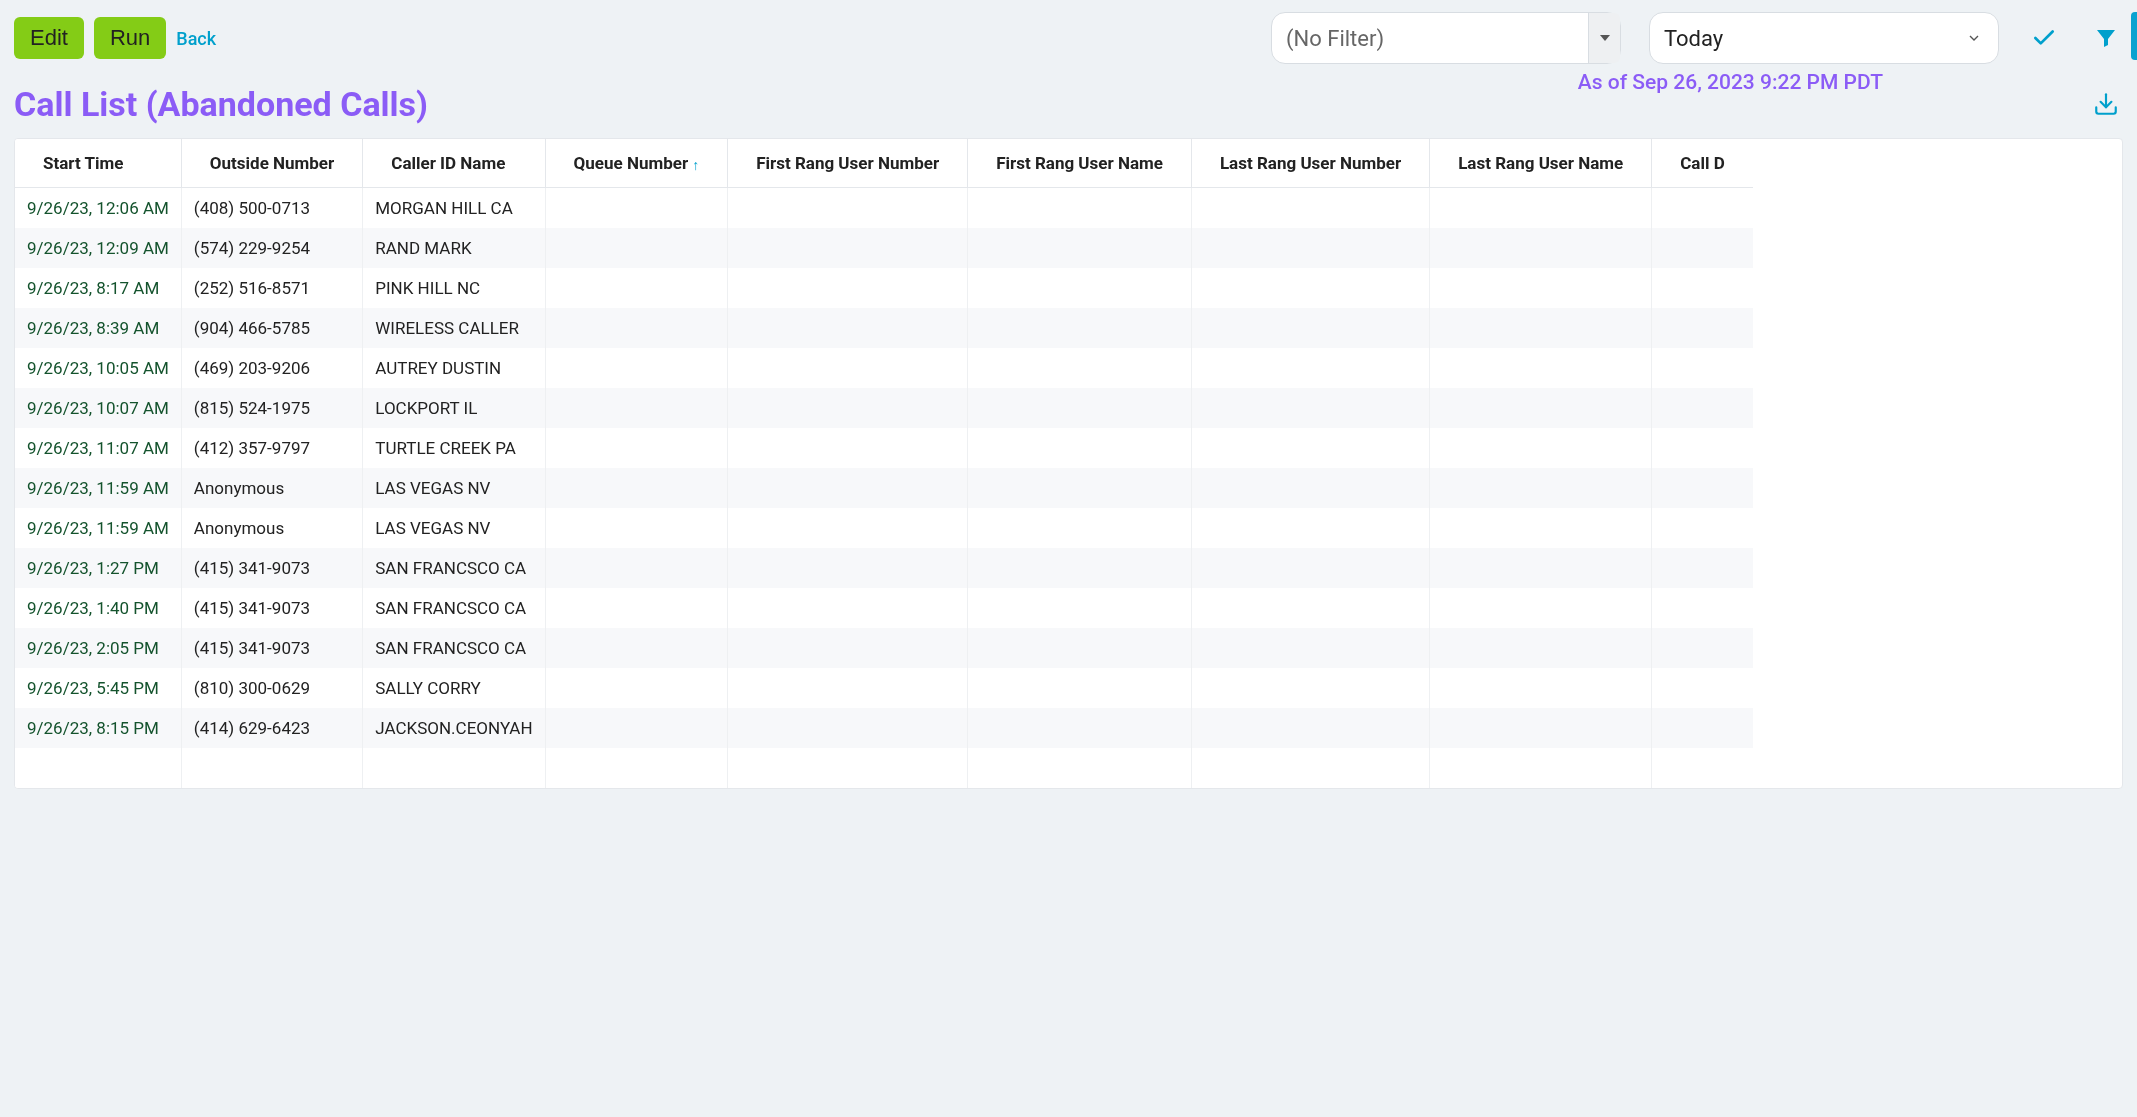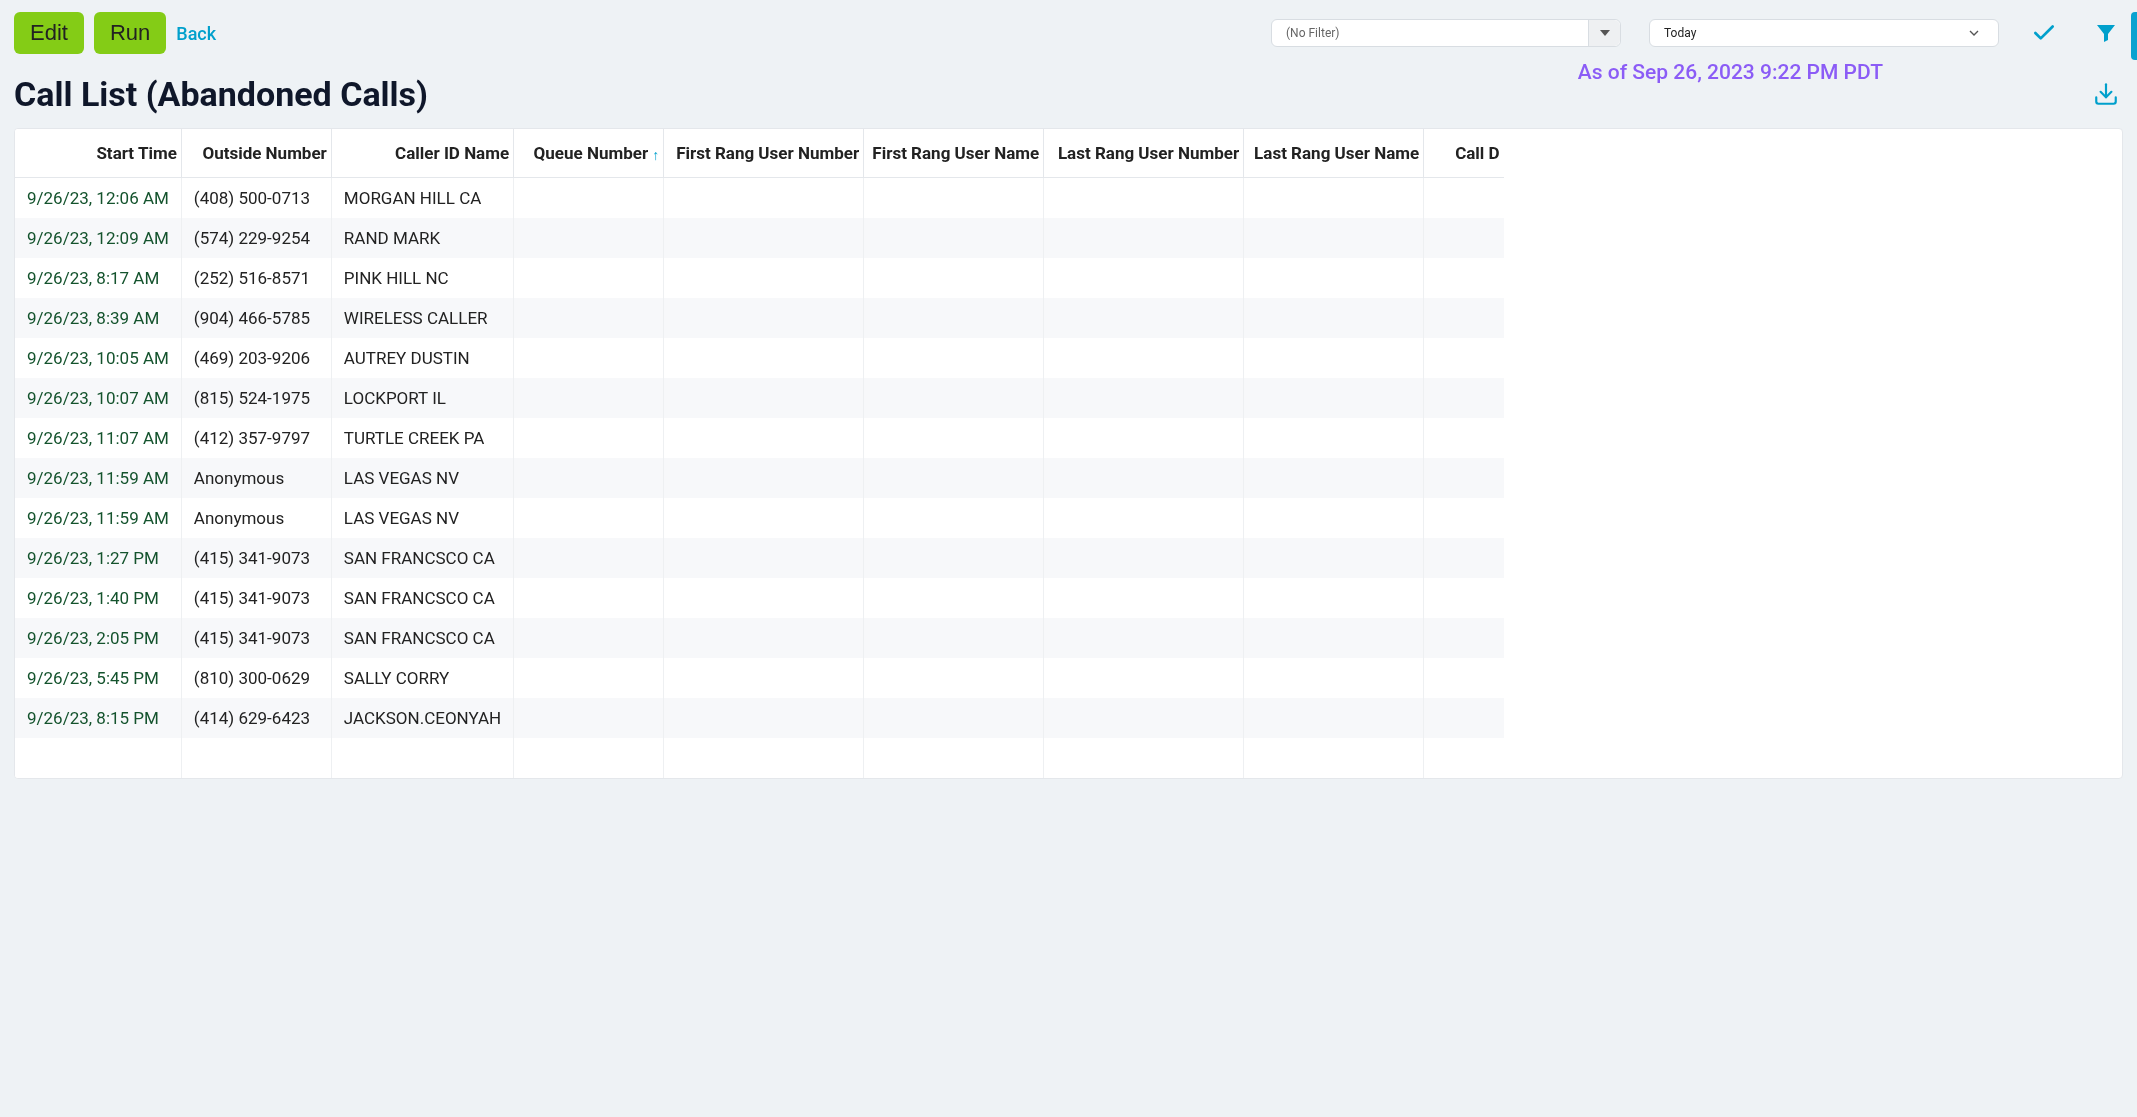--- a/index.html
+++ b/index.html
@@ -35,23 +35,23 @@
     cursor: pointer;
     font-weight: 500;
   }
   .spacer { flex: 1; }
   .select {
     display: flex;
     align-items: center;
     justify-content: space-between;
     background: #fff;
     border: 1px solid #d8dde2;
-    border-radius: 6px;
-    height: 28px;
-    font-size: 12px;
+    border-radius: 14px;
+    height: 52px;
+    font-size: 22px;
     color: #444;
     cursor: pointer;
     padding: 0 0 0 14px;
   }
   .select.filter { width: 350px; }
   .select.filter .value { color: #666; }
   .select.filter .caret-box {
     width: 32px;
     height: 100%;
     display: flex;
@@ -97,21 +97,21 @@
   }
   .title-row {
     display: flex;
     align-items: center;
     justify-content: space-between;
     margin-top: -10px;
   }
   h1.page-title {
     font-size: 34px;
     font-weight: 700;
-    color: #0f172a;
+    color: #8b5cf6;
     margin: 0;
   }
   .dl-btn { width: 34px; height: 34px; display:flex; align-items:center; justify-content:center; color:#00a0cc; cursor:pointer; }
   .table-wrap {
     margin-top: 14px;
     background: #fff;
     border: 1px solid #e4e7eb;
     border-radius: 4px;
     overflow-x: auto;
   }
@@ -123,25 +123,25 @@
   col.c-start { width: 160px; }
   col.c-out   { width: 150px; }
   col.c-cid   { width: 180px; }
   col.c-qn    { width: 150px; }
   col.c-frun  { width: 200px; }
   col.c-frna  { width: 180px; }
   col.c-lrun  { width: 200px; }
   col.c-lrna  { width: 180px; }
   col.c-dur   { width: 80px; }
   thead th {
-    text-align: right;
+    text-align: left;
     font-size: 17px;
     font-weight: 700;
     color: #222;
-    padding: 14px 4px;
+    padding: 14px 28px;
     border-bottom: 1px solid #e4e7eb;
     border-right: 1px solid #e4e7eb;
     background: #fff;
     white-space: nowrap;
     cursor: pointer;
   }
   thead th:last-child { border-right: none; }
   tbody td {
     font-size: 17px;
     padding: 10px 12px;

